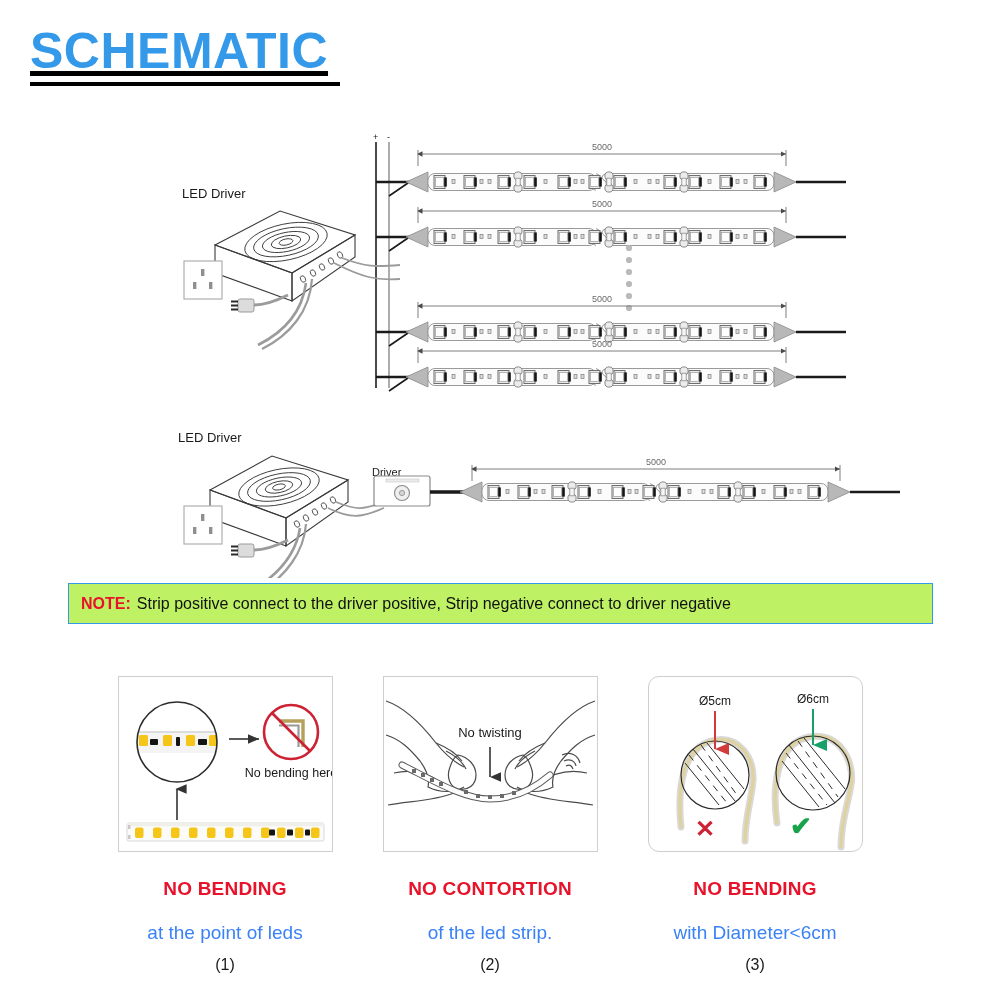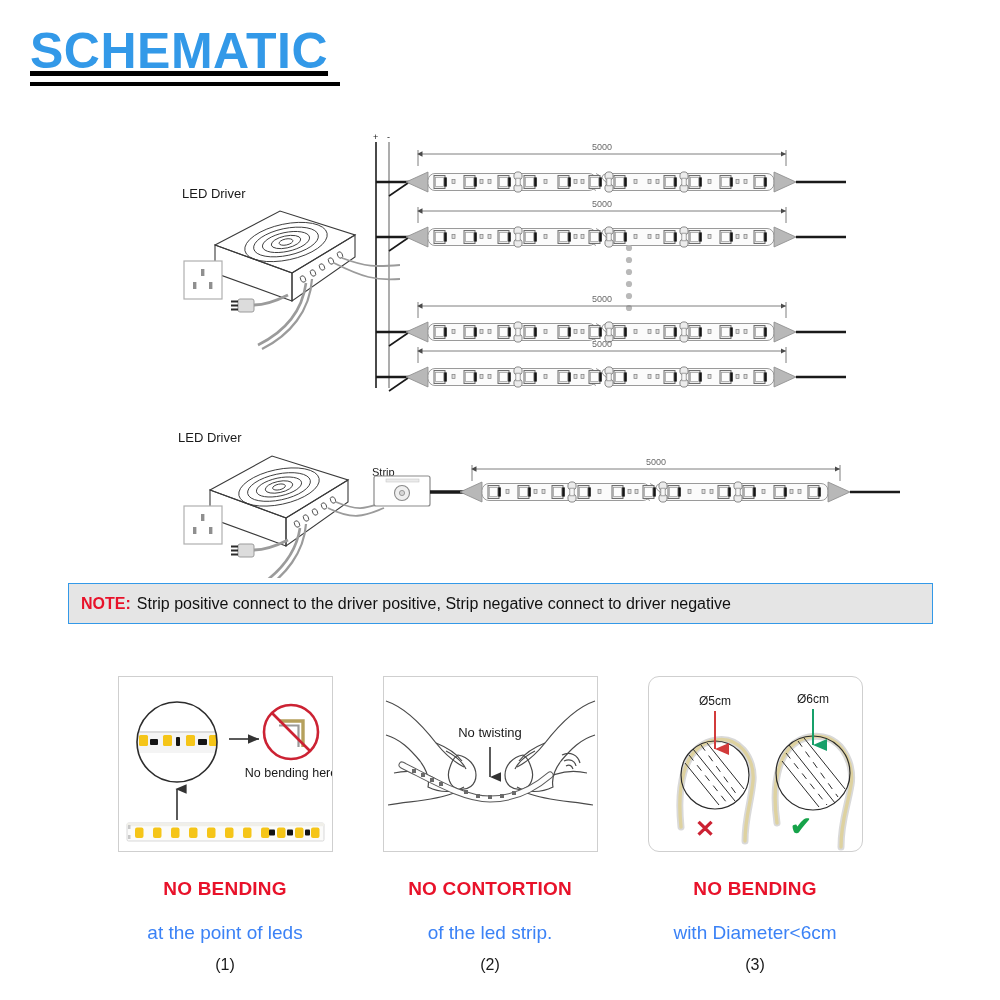--- a/index.html
+++ b/index.html
@@ -20,21 +20,21 @@
   .title-rule { width:310px; height:4px; background:#000; margin-top:6px; }
 
   
   .abs { position:absolute; }
   .lbl { font-size:11px; color:#1a1a1a; white-space:nowrap; }
   .lbl-drv { font-size:13px; color:#1a1a1a; white-space:nowrap; }
 
   
   .note-box {
     position:absolute; left:68px; top:583px; width:865px; height:41px;
-    border:1.5px solid #3399e8; background:#e5e5e5;
+    border:1.5px solid #3399e8; background:#bef264;
     display:flex; align-items:center; padding-left:12px;
   }
   .note-key { color:#e8122a; font-weight:bold; font-size:16px; margin-right:6px; }
   .note-text { color:#111; font-size:16px; }
 
   
   .panel {
     position:absolute; top:676px; width:215px; height:176px;
     border:1px solid #cfcfcf; background:#fff; overflow:hidden;
   }
@@ -356,21 +356,21 @@
     <rect x="29" y="27" width="3.4" height="7" fill="#8f8f8f"></rect>
     <g>
       <rect x="58" y="44" width="16" height="13" rx="2" fill="#dcdcdc" stroke="#9b9b9b" stroke-width="1"></rect>
       <rect x="51" y="45.5" width="7" height="2" fill="#2b2b2b"></rect>
       <rect x="51" y="49.5" width="7" height="2" fill="#2b2b2b"></rect>
       <rect x="51" y="53.5" width="7" height="2" fill="#2b2b2b"></rect>
       <path d="M74,50 C86,50 96,46 108,40" fill="none" stroke="#9b9b9b" stroke-width="3"></path>
     </g>
   </svg>
 
-  <div class="abs lbl" style="left:372px; top:466px; font-size:11px;">Strip</div>
+  <div class="abs lbl" style="left:372px; top:466px; font-size:11px;">Driver</div>
 
   <svg class="abs" style="left:360px; top:455px;" width="640" height="80">
     <defs>
       <g id="chip2">
         <rect x="0" y="5.5" width="11" height="13" fill="#e9e9e9" stroke="#6f6f6f" stroke-width="1"></rect>
         <rect x="1.6" y="7.4" width="7.8" height="9.2" fill="#fdfdfd" stroke="#9b9b9b" stroke-width="0.7"></rect>
         <rect x="10.2" y="7.4" width="2.6" height="9.2" fill="#151515"></rect>
       </g>
       <g id="dot3">
         <rect x="0" y="9.5" width="3" height="4" fill="#dedede" stroke="#7d7d7d" stroke-width="0.7"></rect>

